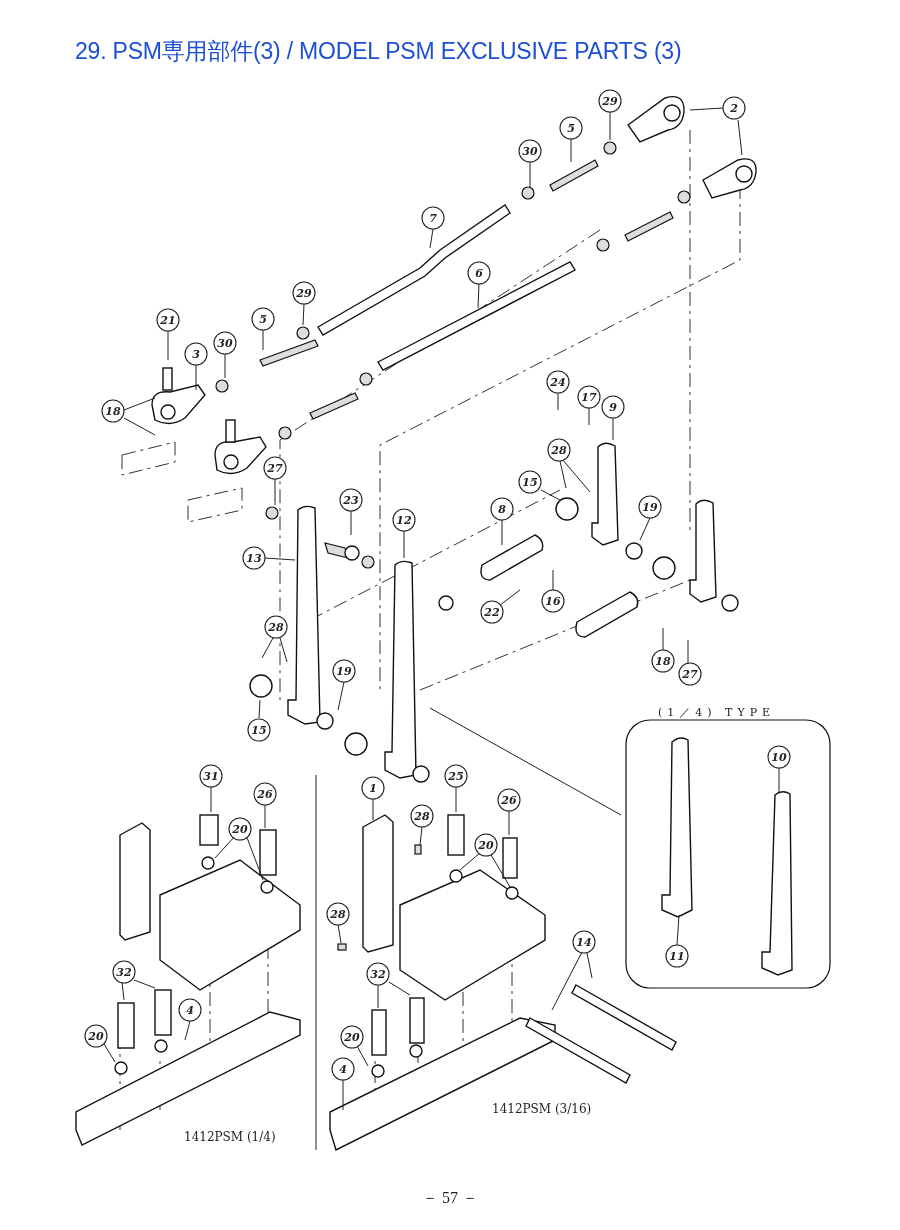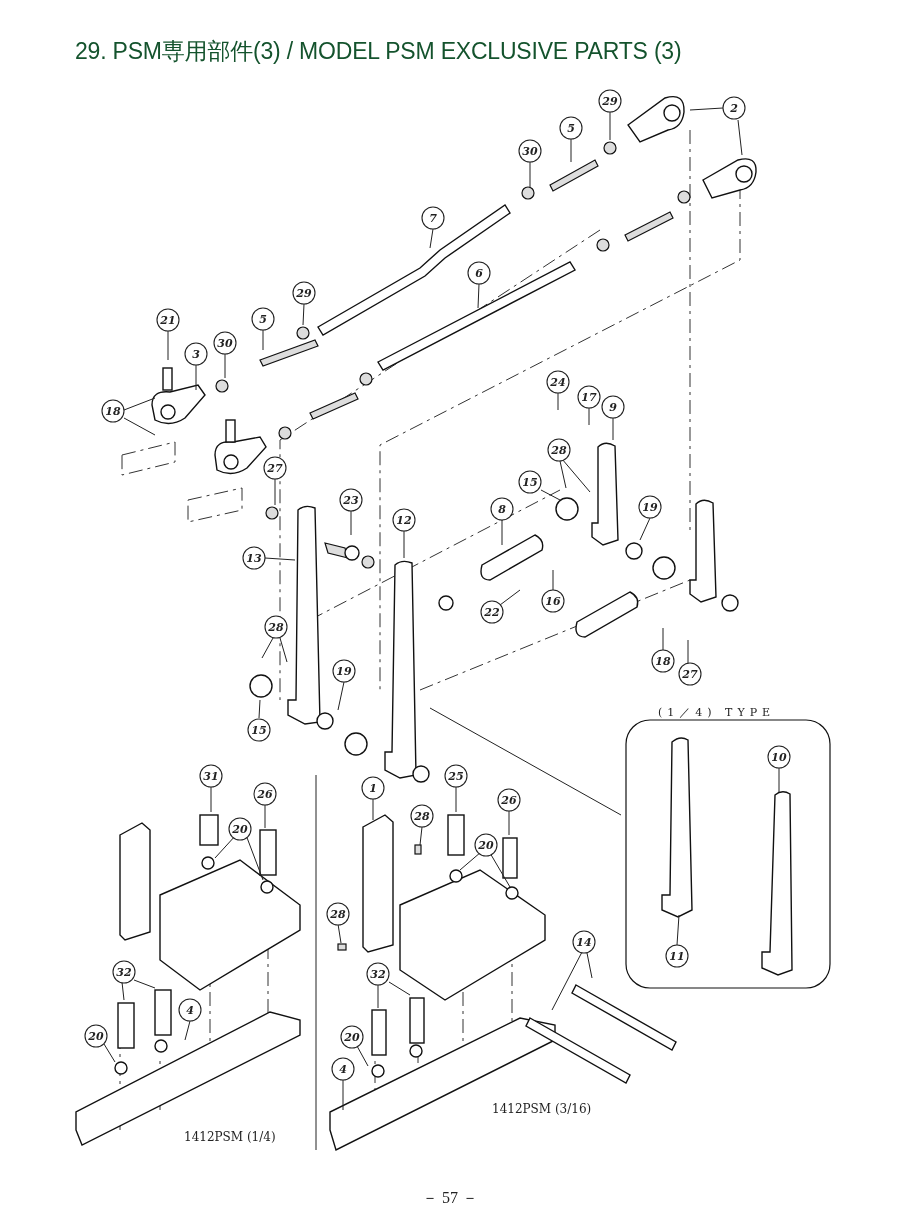--- a/index.html
+++ b/index.html
@@ -1,19 +1,19 @@
 <!DOCTYPE html>
 <html><head>
 <meta charset="utf-8">
 <style>
   html, body { margin:0; padding:0; background:#ffffff; }
   body { width:900px; height:1230px; position:relative; overflow:hidden;
          font-family: "Liberation Sans", sans-serif; color:#1a1a1a; }
   #page-title { position:absolute; left:75px; top:36px; font-size:23px; font-weight:normal;
-                letter-spacing:-0.2px; color:#14532d; white-space:nowrap; }
+                letter-spacing:-0.2px; color:#1d4ed8; white-space:nowrap; }
   #diagram { position:absolute; left:0; top:0; width:900px; height:1230px; }
   .callout circle { fill:#fff; stroke:#222; stroke-width:1.1; }
   .callout text { font-family:"DejaVu Serif", serif; font-style:italic; font-weight:bold;
                   font-size:11px; fill:#222; text-anchor:middle; dominant-baseline:central; }
   .lead { stroke:#222; stroke-width:1; fill:none; }
   .part { fill:#fff; stroke:#111; stroke-width:1.4; }
   .partf { fill:#ddd; stroke:#111; stroke-width:1.2; }
   .dash { stroke:#333; stroke-width:1; fill:none; stroke-dasharray:14 5 3 5; }
   .lbl { font-family:"DejaVu Serif", serif; font-size:12px; fill:#222; }
   .type-lbl { font-family:"DejaVu Serif", serif; font-size:11px; fill:#222; letter-spacing:5px; }

